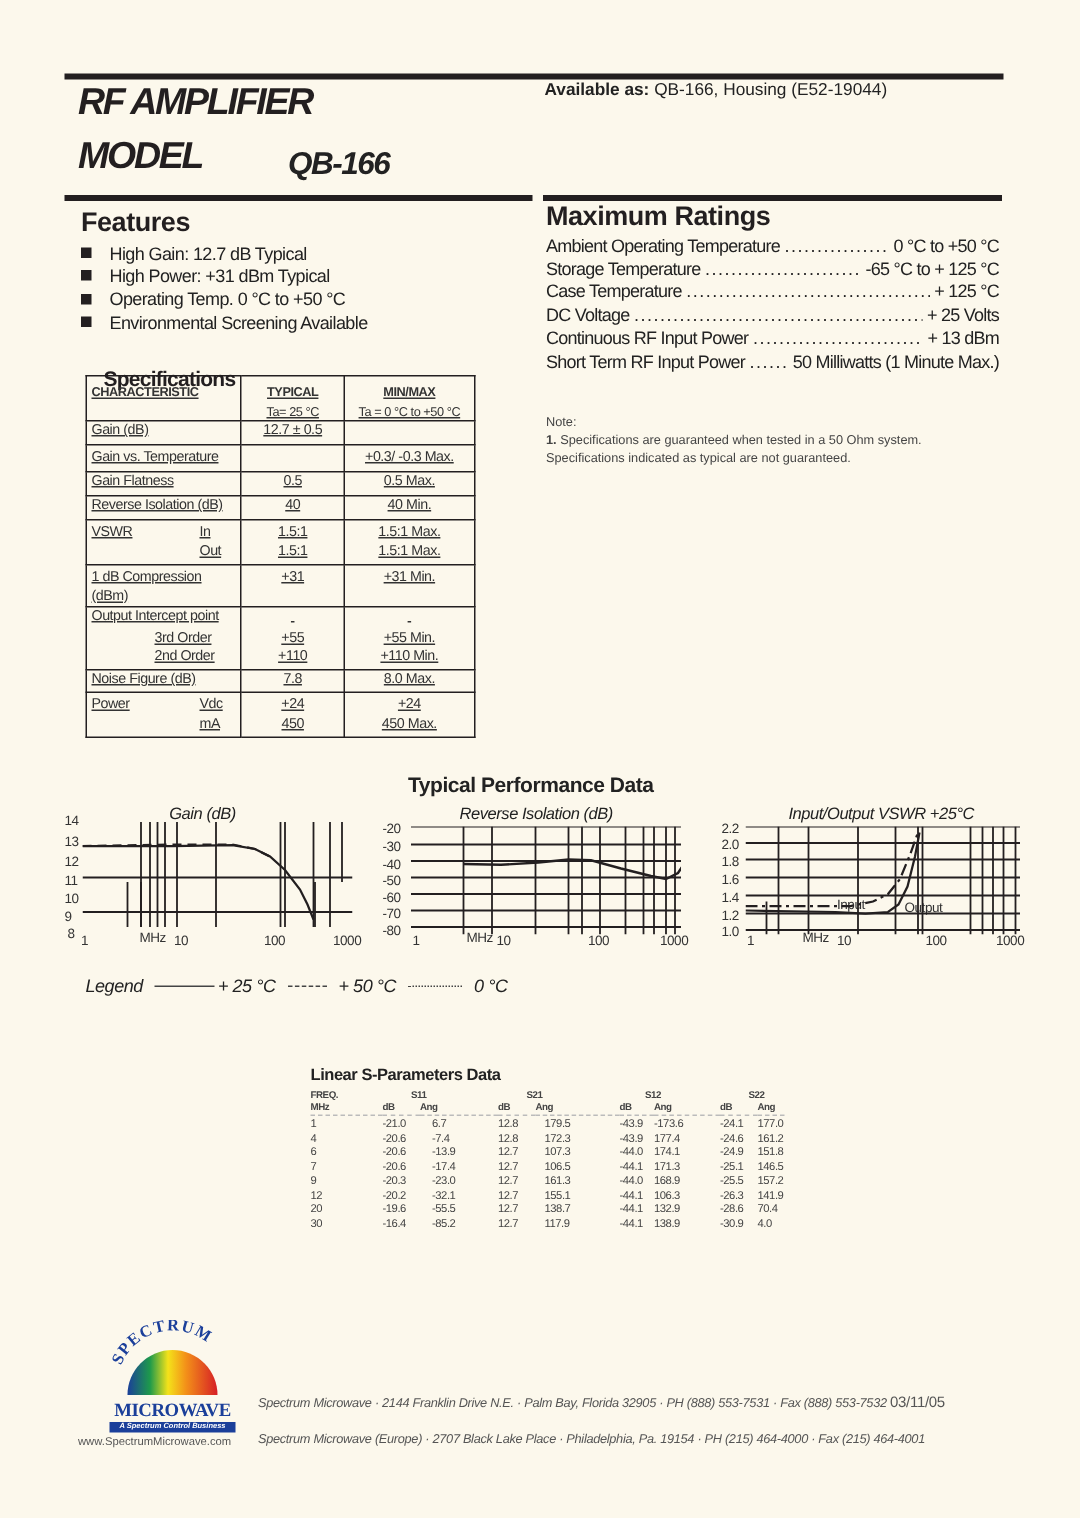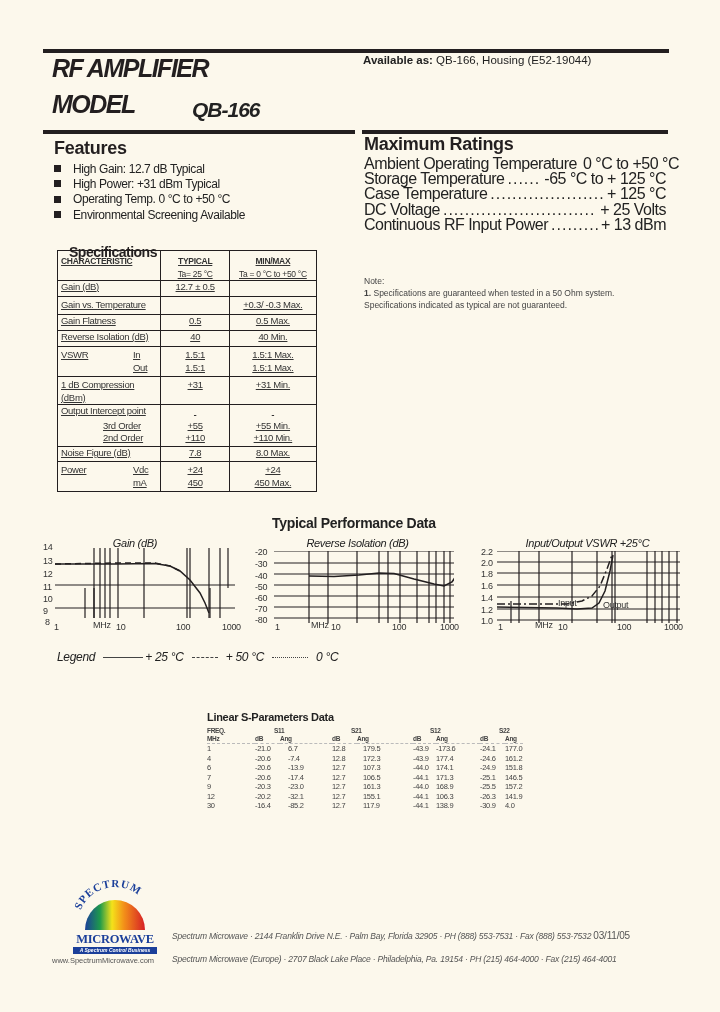--- a/index.html
+++ b/index.html
@@ -11,21 +11,21 @@
   .rule { position:absolute; background:#231f20; }
   .title { font-weight:bold; font-style:italic; font-size:25px; letter-spacing:-1.5px; color:#231f20; line-height:1; }
   .model-num { font-weight:bold; font-style:italic; font-size:21px; letter-spacing:-1px; }
   .avail { font-size:11.5px; }
   .avail b { font-weight:bold; }
   h2.sec { margin:0; font-size:18px; font-weight:bold; color:#231f20; letter-spacing:-0.3px; }
   h3.sub { margin:12px; font-size:14px; font-weight:bold; letter-spacing:-0.5px; color:#231f20; }
   ul.feat { list-style:none; margin:0; padding:0; font-size:12px; letter-spacing:-0.4px; }
   ul.feat li { height:15.3px; display:flex; align-items:center; }
   ul.feat li .sq { width:7px; height:7px; background:#231f20; margin-right:12px; flex:none; }
-  .ratings { font-size:16px; letter-spacing:-0.5px; width:302px; }
+  .ratings { font-size:12px; letter-spacing:-0.5px; width:302px; }
   .ratings .row { display:flex; height:15.4px; align-items:center; white-space:nowrap; }
   .ratings .lbl { flex:none; }
   .ratings .dots { flex:1; overflow:hidden; margin:0 3px; }
   .ratings .dots::after { content:"........................................................................................................"; letter-spacing:1px; }
   .ratings .val { flex:none;text-align:right; }
   .note { font-size:8.5px; color:#444; line-height:12px; width:300px; }
   table.spec { border-collapse:collapse; font-size:9.5px; letter-spacing:-0.3px; color:#333; }
   table.spec td { border:1.5px solid #231f20; padding:0 3px; vertical-align:top; line-height:12.5px; }
   table.spec td.c { text-align:center; }
   table.spec .hdr { font-weight:bold; font-size:8.5px; }
@@ -214,20 +214,25 @@
       </div>
     <div class="row">
         <span class="lbl">DC Voltage</span>
         <span class="dots"></span>
         <span class="val">+ 25 Volts</span>
       </div>
     <div class="row">
         <span class="lbl">Continuous RF Input Power</span>
         <span class="dots"></span>
         <span class="val">+ 13 dBm</span>
+      </div>
+    <div class="row">
+        <span class="lbl">Short Term RF Input Power</span>
+        <span class="dots"></span>
+        <span class="val">50 Milliwatts (1 Minute Max.)</span>
       </div>
   </div>
 </div>
 
 <div class="abs note" style="left:364px; top:275px;">
   <div>Note:</div>
   <div><b>1.</b> <span>Specifications are guaranteed when tested in a 50 Ohm system. Specifications indicated as typical are not guaranteed.</span></div>
 </div>
 
 <div class="abs perf-title" style="left:272px; top:515px;">Typical Performance Data</div>
@@ -457,20 +462,31 @@
         <td>-20.2</td>
         <td style="padding-left:8px;">-32.1</td>
         <td>12.7</td>
         <td style="padding-left:6px;">155.1</td>
         <td>-44.1</td>
         <td>106.3</td>
         <td>-26.3</td>
         <td>141.9</td>
       </tr>
   <tr>
+        <td>20</td>
+        <td>-19.6</td>
+        <td style="padding-left:8px;">-55.5</td>
+        <td>12.7</td>
+        <td style="padding-left:6px;">138.7</td>
+        <td>-44.1</td>
+        <td>132.9</td>
+        <td>-28.6</td>
+        <td>70.4</td>
+      </tr>
+  <tr>
         <td>30</td>
         <td>-16.4</td>
         <td style="padding-left:8px;">-85.2</td>
         <td>12.7</td>
         <td style="padding-left:6px;">117.9</td>
         <td>-44.1</td>
         <td>138.9</td>
         <td>-30.9</td>
         <td>4.0</td>
       </tr>

